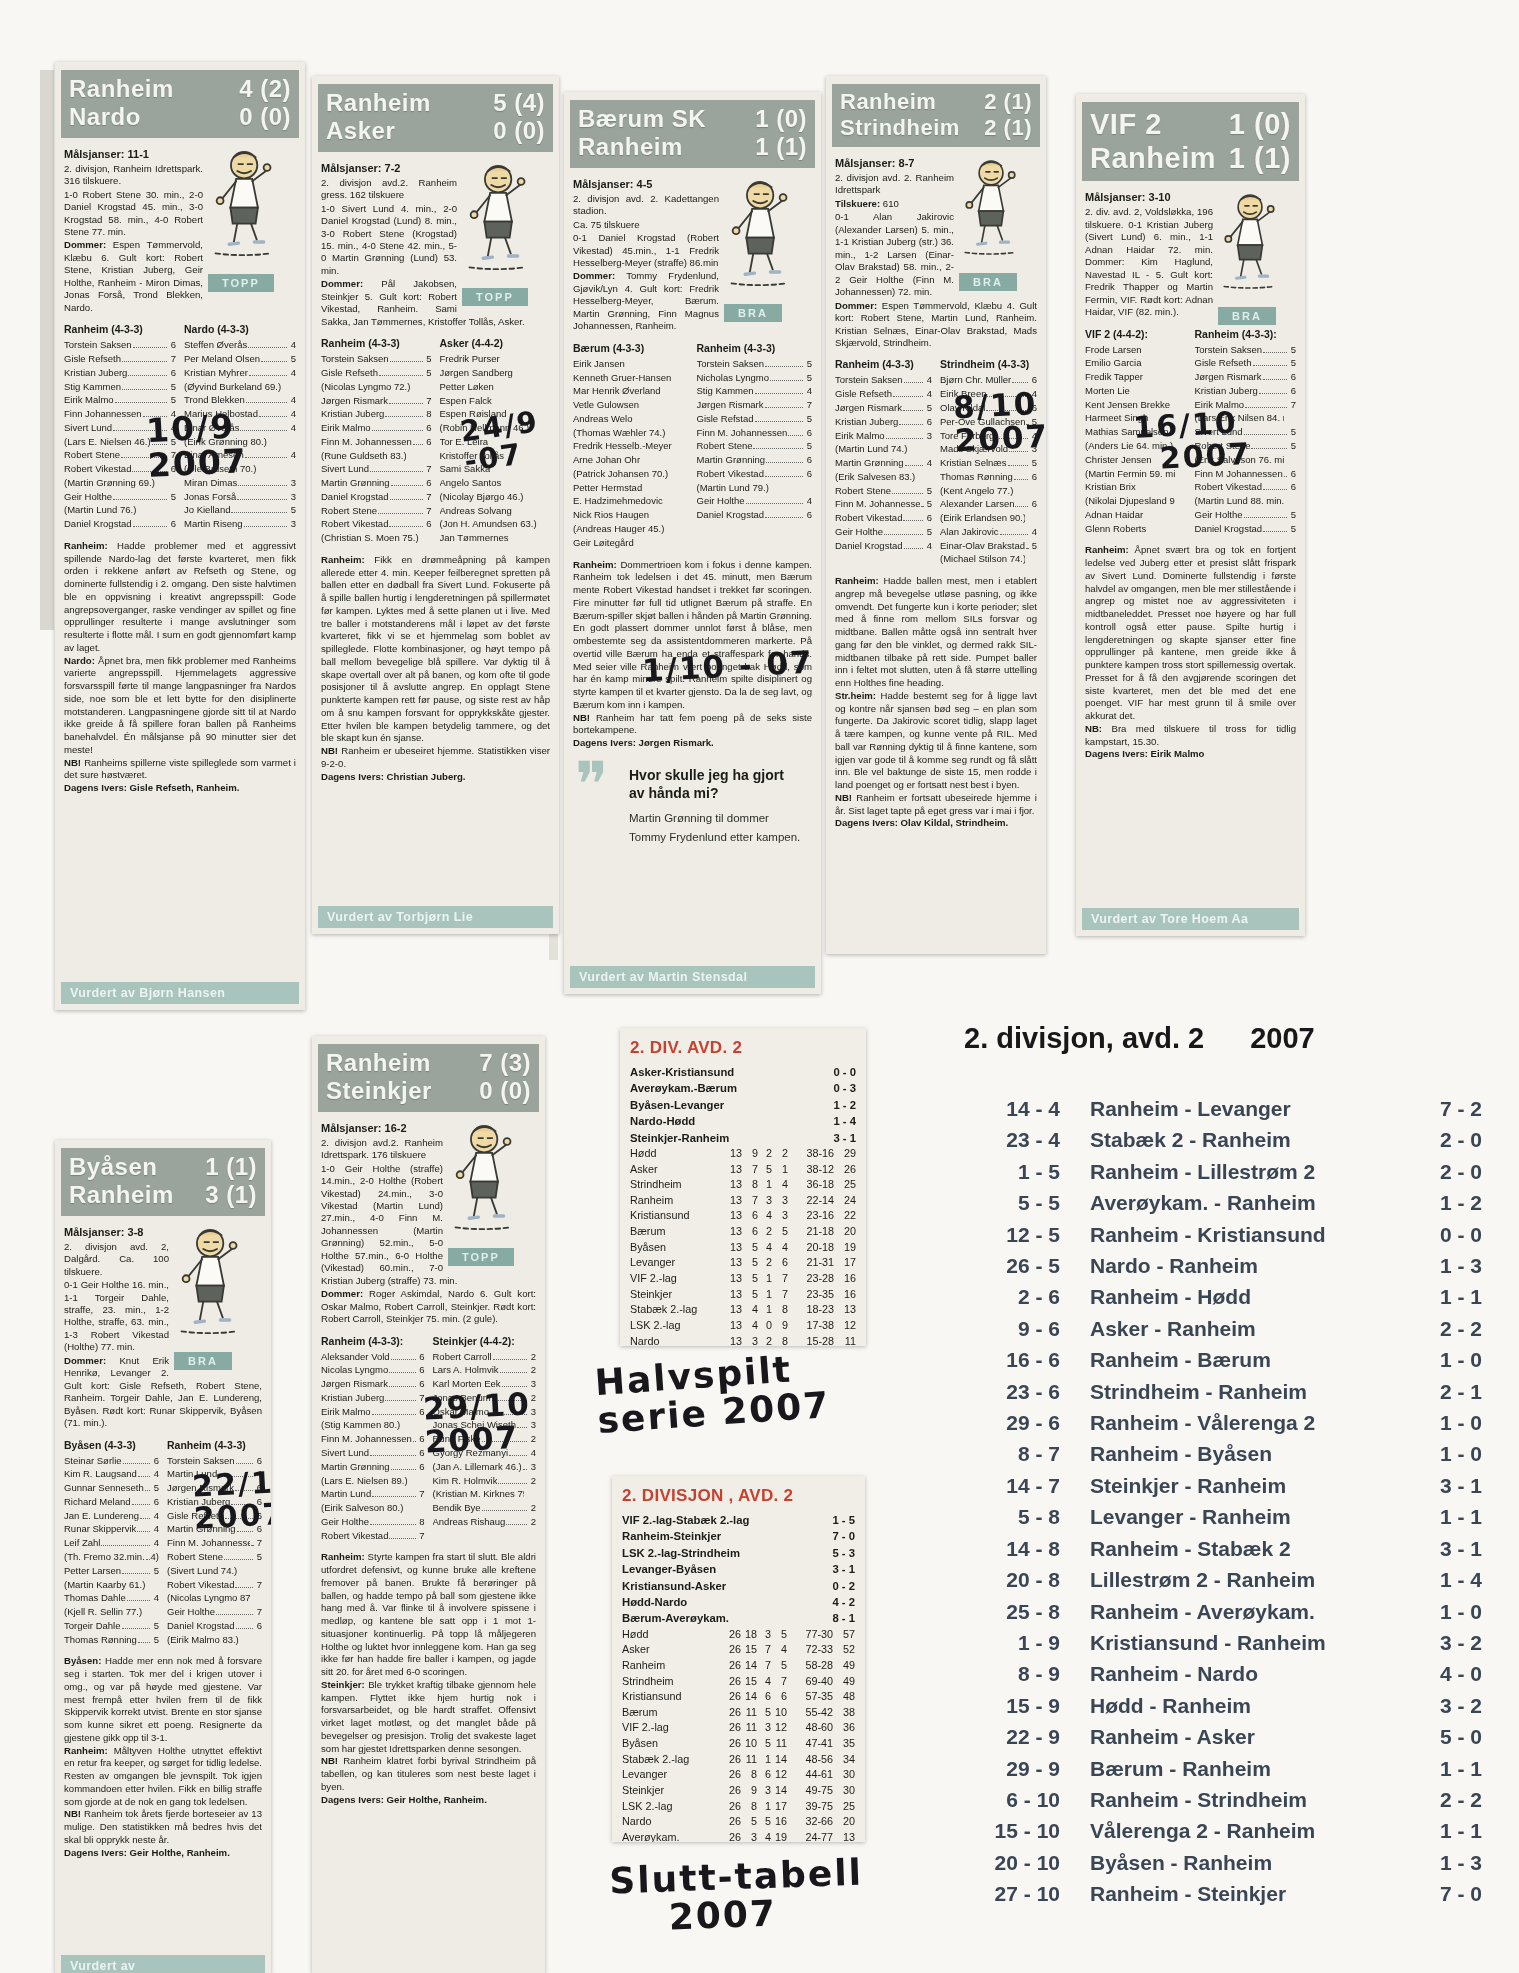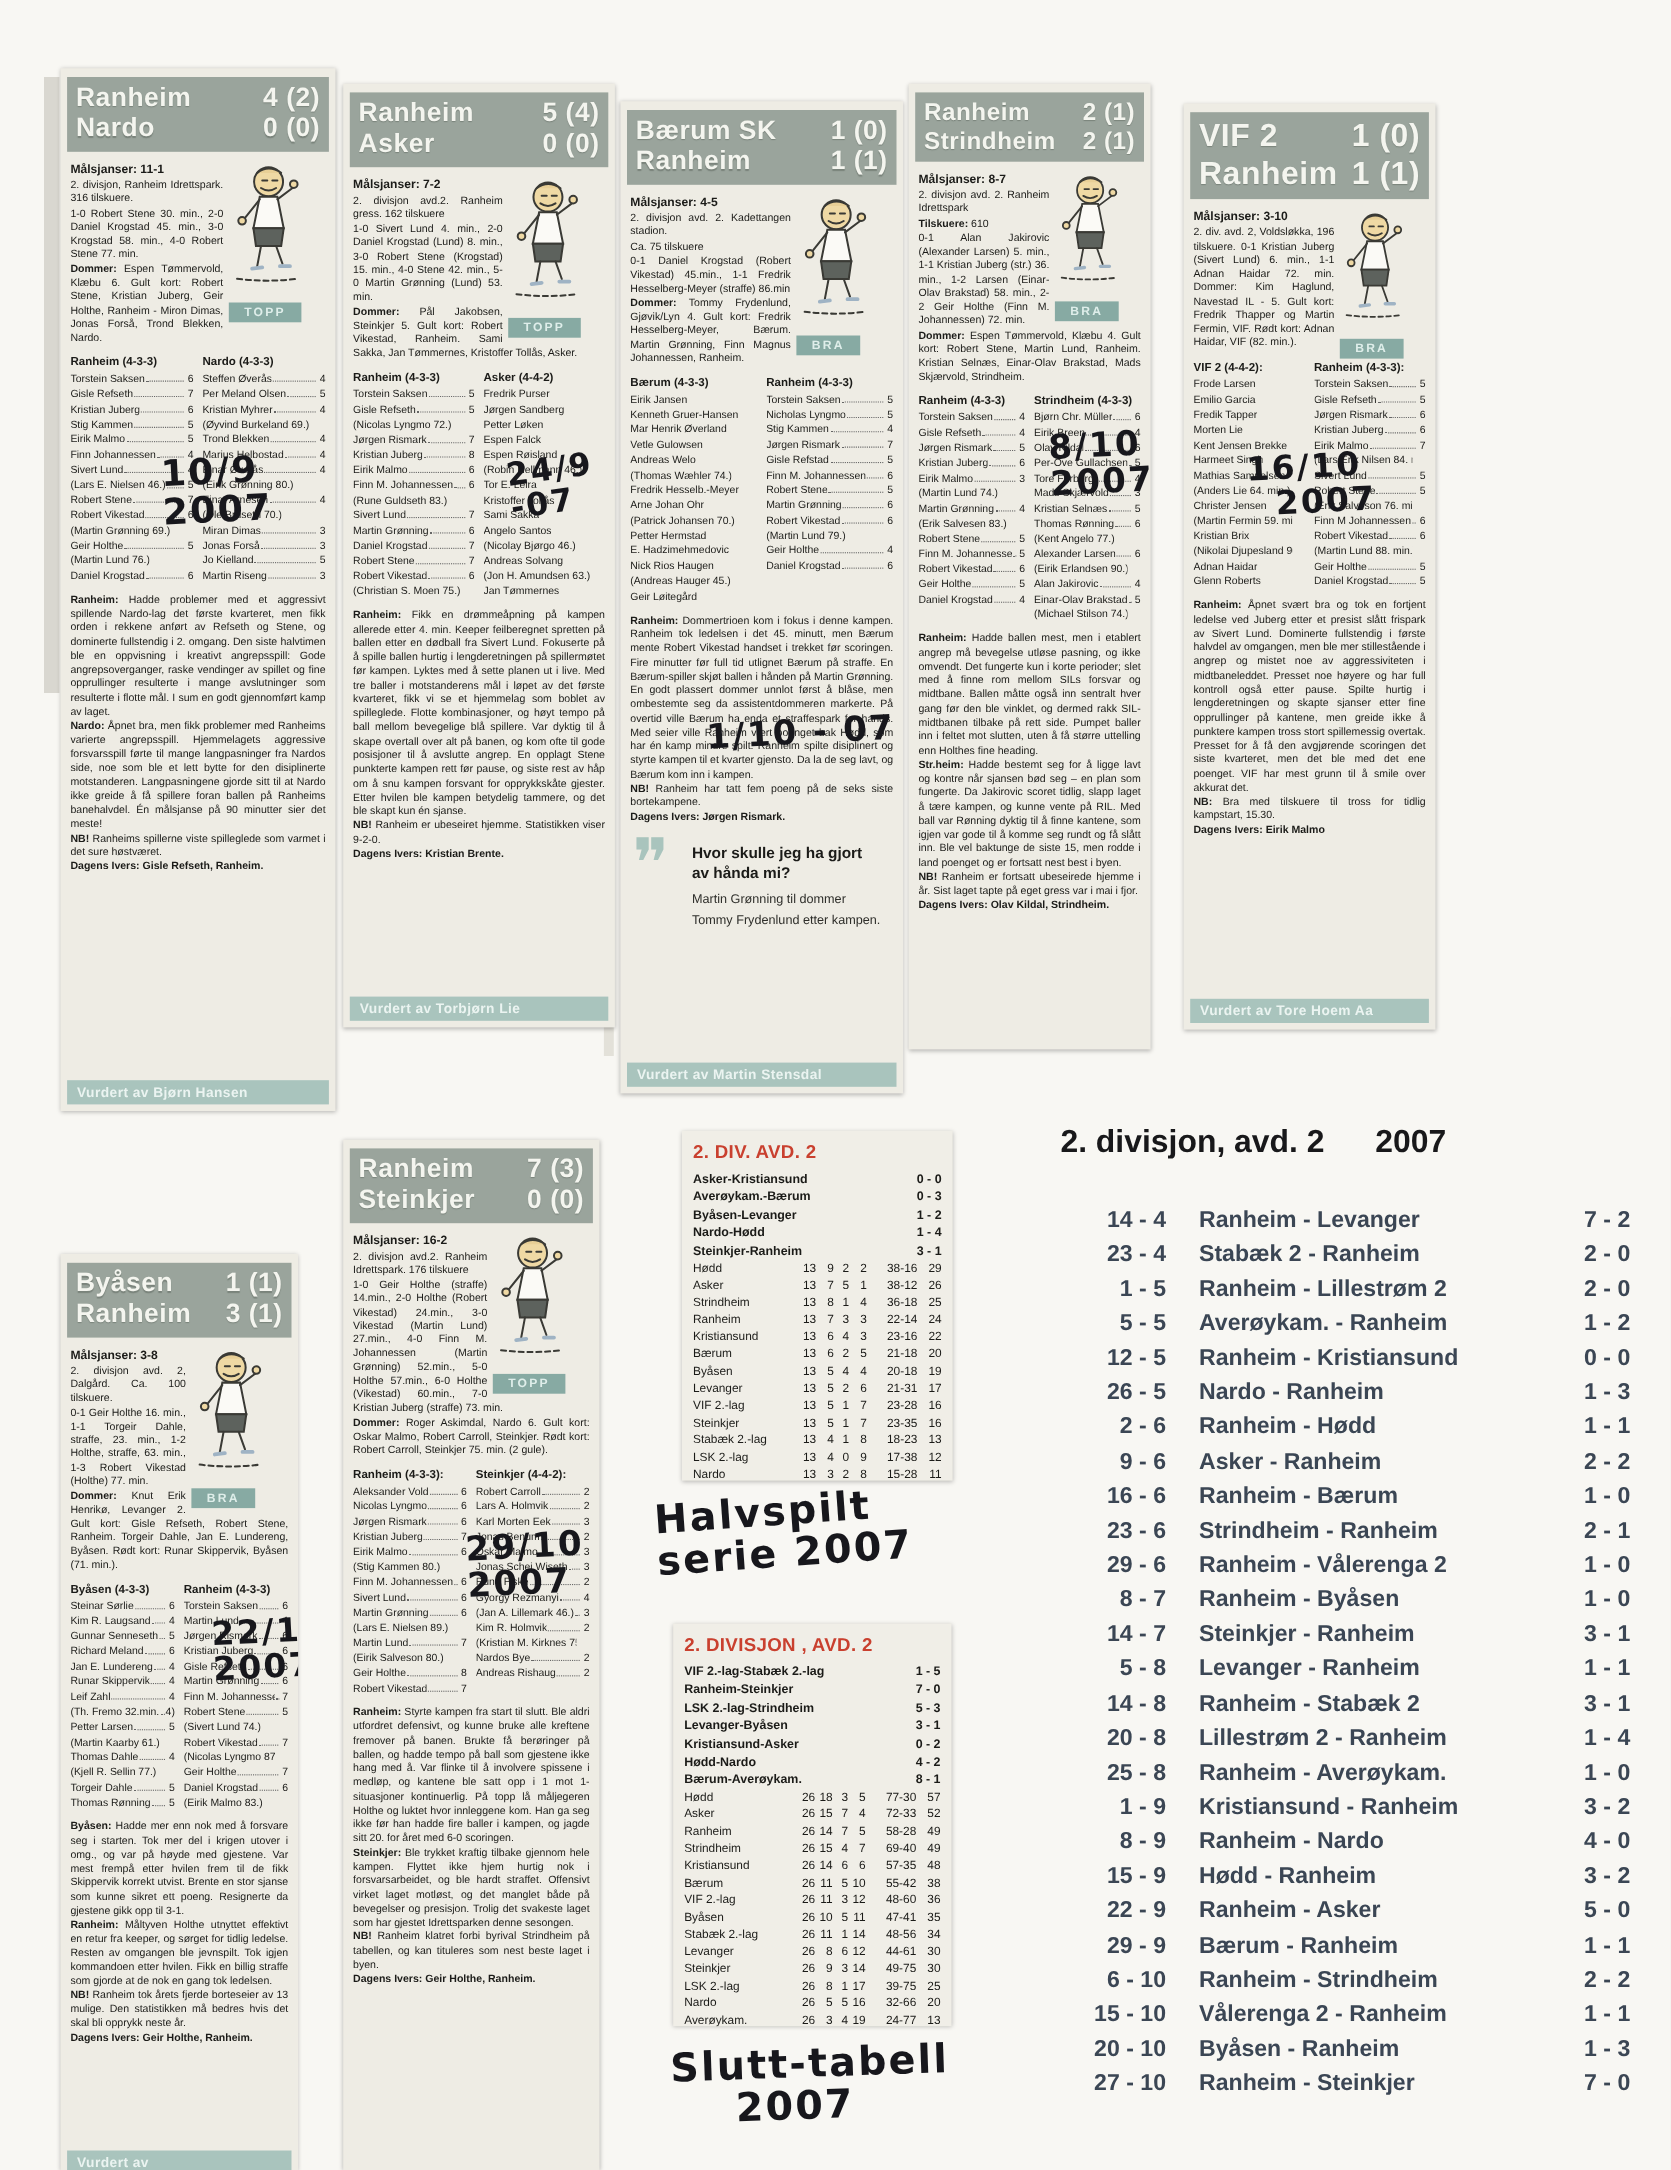--- a/index.html
+++ b/index.html
@@ -467,21 +467,21 @@
                 <span class="dots empty"></span>
                 <span class="pr empty"></span>
               </div>
             </div>
         </div>
       </div>
       <div class="bodytext">
 
       <p class="bp"><b class="lead">Ranheim:</b> <span>Fikk en drømmeåpning på kampen allerede etter 4. min. Keeper feilberegnet spretten på ballen etter en dødball fra Sivert Lund. Fokuserte på å spille ballen hurtig i lengderetningen på spillermøtet før kampen. Lyktes med å sette planen ut i live. Med tre baller i motstanderens mål i løpet av det første kvarteret, fikk vi se et hjemmelag som boblet av spilleglede. Flotte kombinasjoner, og høyt tempo på ball mellom bevegelige blå spillere. Var dyktig til å skape overtall over alt på banen, og kom ofte til gode posisjoner til å avslutte angrep. En opplagt Stene punkterte kampen rett før pause, og siste rest av håp om å snu kampen forsvant for opprykkskåte gjester. Etter hvilen ble kampen betydelig tammere, og det ble skapt kun én sjanse.</span></p>
           <p class="bp"><b class="lead">NB!</b> <span>Ranheim er ubeseiret hjemme. Statistikken viser 9-2-0.</span></p>
-          <p class="bp"><b class="lead">Dagens Ivers:</b> <span>Kristian Brente.</span></p>
+          <p class="bp"><b class="lead">Dagens Ivers:</b> <span>Christian Juberg.</span></p>
         </div>
     </div>
     <footer class="cfoot">Vurdert av Torbjørn Lie</footer>
   </section>
 
   <section class="clip c-baerum" style="left:564px;top:92px;width:257px;height:902px;">
     <header class="chead">
       <div class="hrow">
           <span>Bærum SK</span>
           <span>1 (0)</span>
@@ -1199,21 +1199,21 @@
                 <span class="pn">Kim R. Holmvik</span>
                 <span class="dots"></span>
                 <span class="pr">2</span>
               </div>
               <div class="prow">
                 <span class="pn">(Kristian M. Kirknes 75.)</span>
                 <span class="dots empty"></span>
                 <span class="pr empty"></span>
               </div>
               <div class="prow">
-                <span class="pn">Nardos Bye</span>
+                <span class="pn">Bendik Bye</span>
                 <span class="dots"></span>
                 <span class="pr">2</span>
               </div>
               <div class="prow">
                 <span class="pn">Andreas Rishaug</span>
                 <span class="dots"></span>
                 <span class="pr">2</span>
               </div>
             </div>
         </div>

